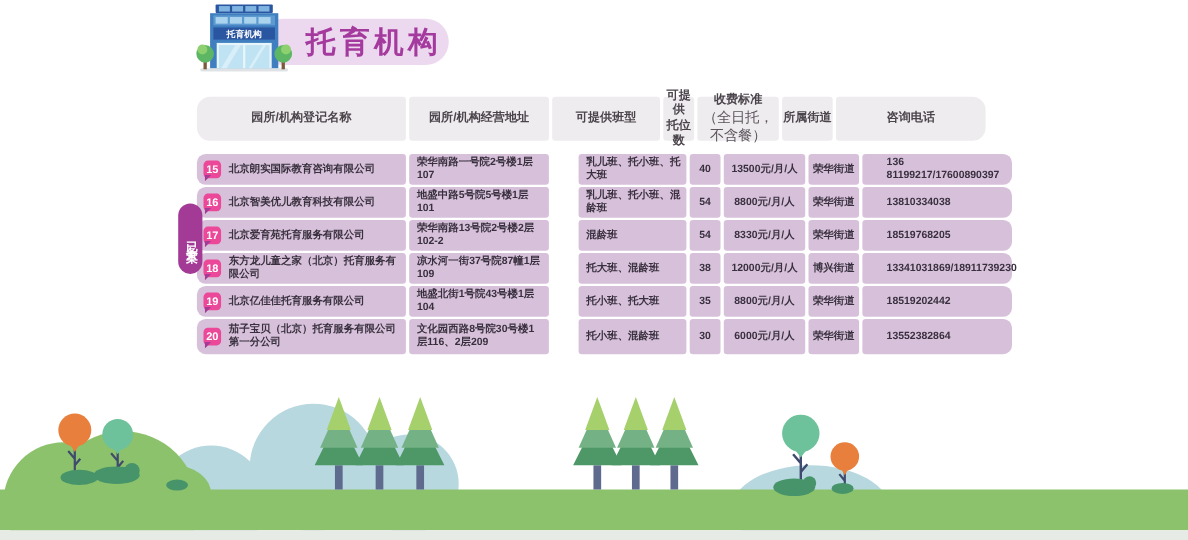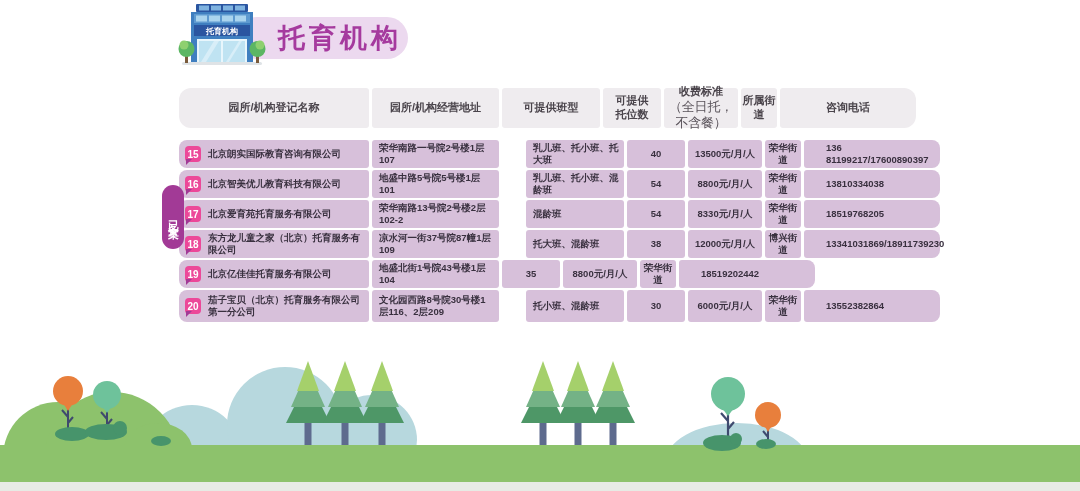--- a/index.html
+++ b/index.html
@@ -24,23 +24,23 @@
     writing-mode:vertical-rl;color:#fff;font-size:11px;font-weight:bold;letter-spacing:4px;line-height:1;
   }
   
   .tbl{position:absolute;left:179px;top:88px;width:734px;z-index:2;}
   .trow{display:flex;gap:3px;margin-bottom:2px;}
   .thead{margin-bottom:12px;}
   .cell{box-sizing:border-box;display:flex;align-items:center;justify-content:center;text-align:center;}
   .c1{width:190px;flex:none;}
   .c2{width:127px;flex:none;}
   .c3{width:98px;flex:none;}
-  .c4{width:58px;flex:none;}
+  .c4{width:28px;flex:none;}
   .c5{width:74px;flex:none;}
-  .c6{width:36px;flex:none;}
+  .c6{width:46px;flex:none;}
   .c7{width:136px;flex:none;}
   .thead .cell{
     height:40px;background:#efecef;color:#4a444b;font-size:11px;font-weight:bold;
     border-radius:3px;flex-direction:column;line-height:1.25;
   }
   .thead .c1{border-radius:12px 3px 3px 12px;}
   .thead .c7{border-radius:3px 12px 12px 3px;}
   .fee-sub{font-size:13px;font-weight:normal;color:#5a545b;letter-spacing:-0.2px;}
   .brow .cell{
     height:28px;background:#d7c0da;color:#39303f;font-size:9.5px;font-weight:bold;
@@ -170,20 +170,21 @@
       <div class="cell c6">博兴街道</div>
       <div class="cell c7">13341031869/18911739230</div>
     </div>
 
     <div class="trow brow">
       <div class="cell c1">
         <span class="badge">19</span>
         <span>北京亿佳佳托育服务有限公司</span>
       </div>
       <div class="cell c2">地盛北街1号院43号楼1层104</div>
+      <div class="cell c3">托小班、托大班</div>
       <div class="cell c4">35</div>
       <div class="cell c5">8800元/月/人</div>
       <div class="cell c6">荣华街道</div>
       <div class="cell c7">18519202442</div>
     </div>
 
     <div class="trow brow tall">
       <div class="cell c1">
         <span class="badge">20</span>
         <span>茄子宝贝（北京）托育服务有限公司第一分公司</span>

